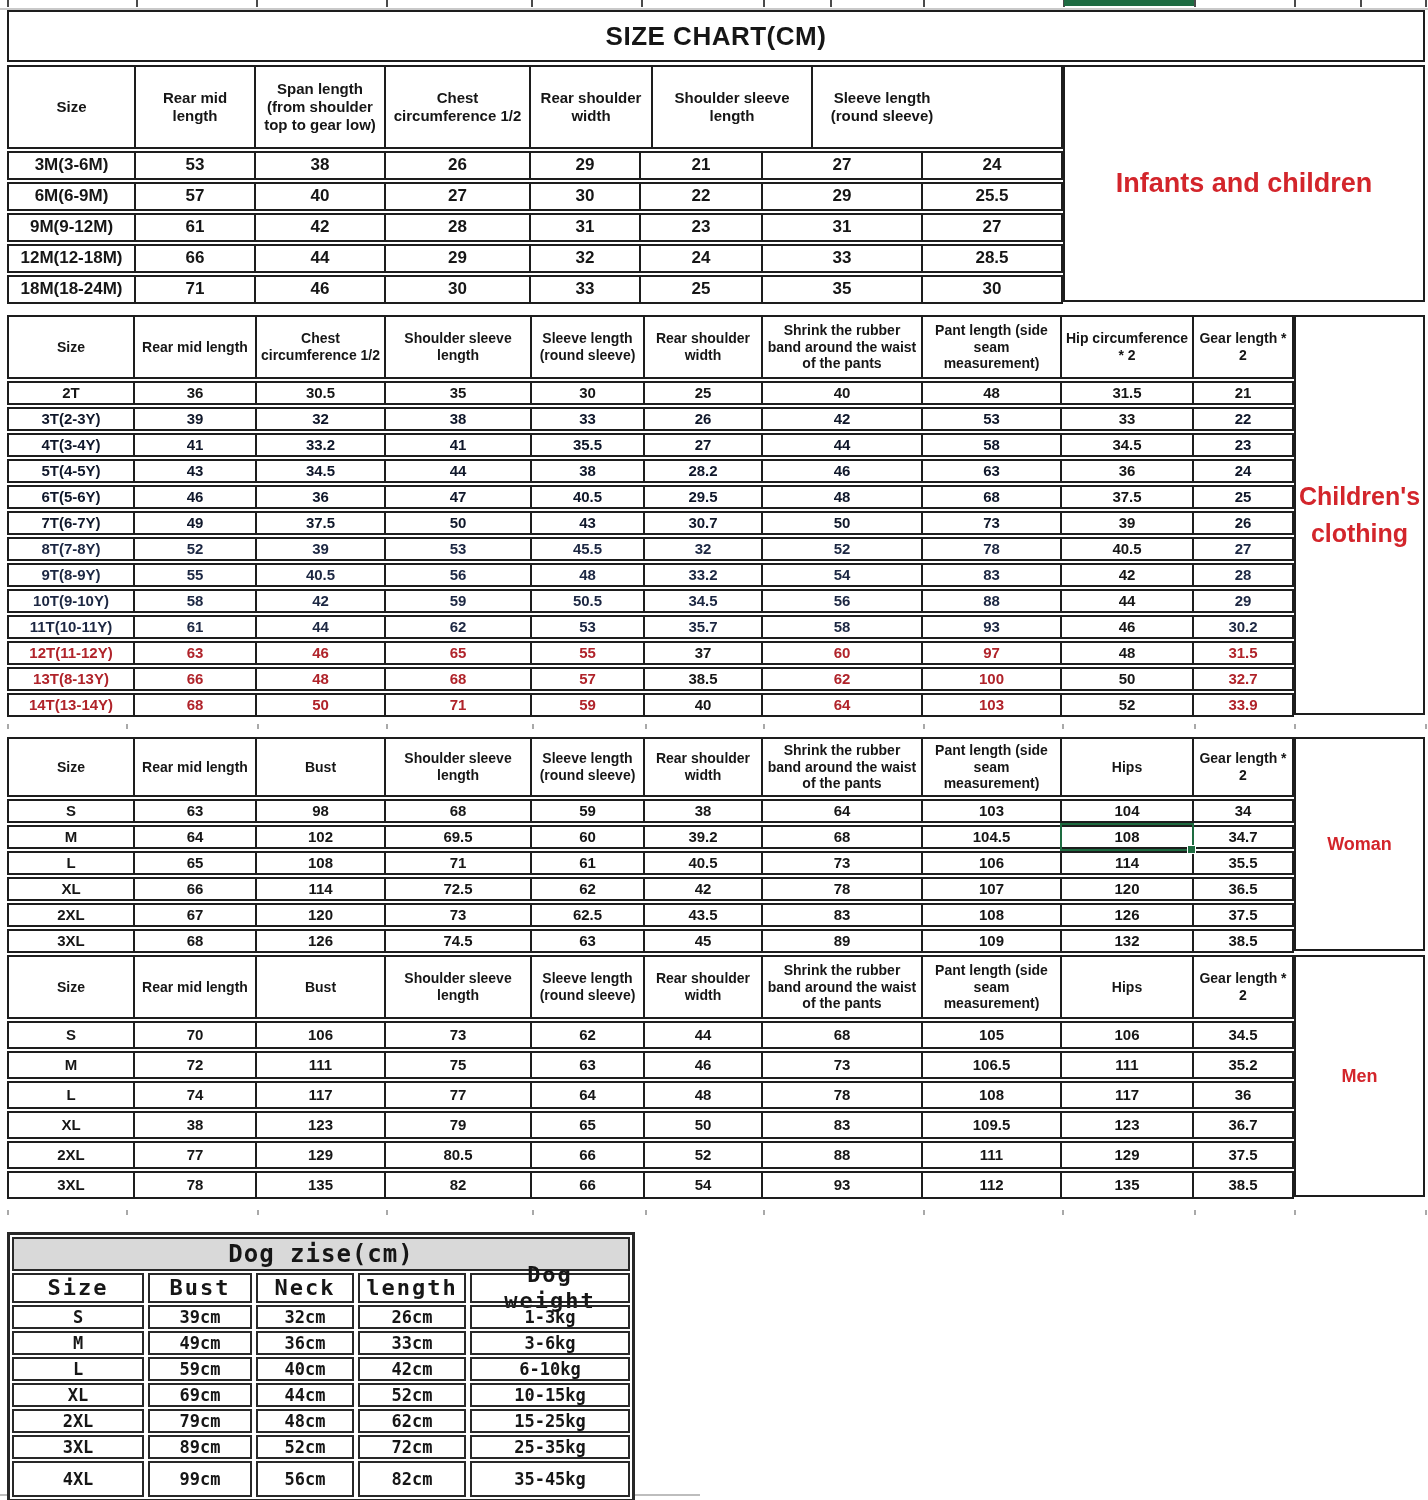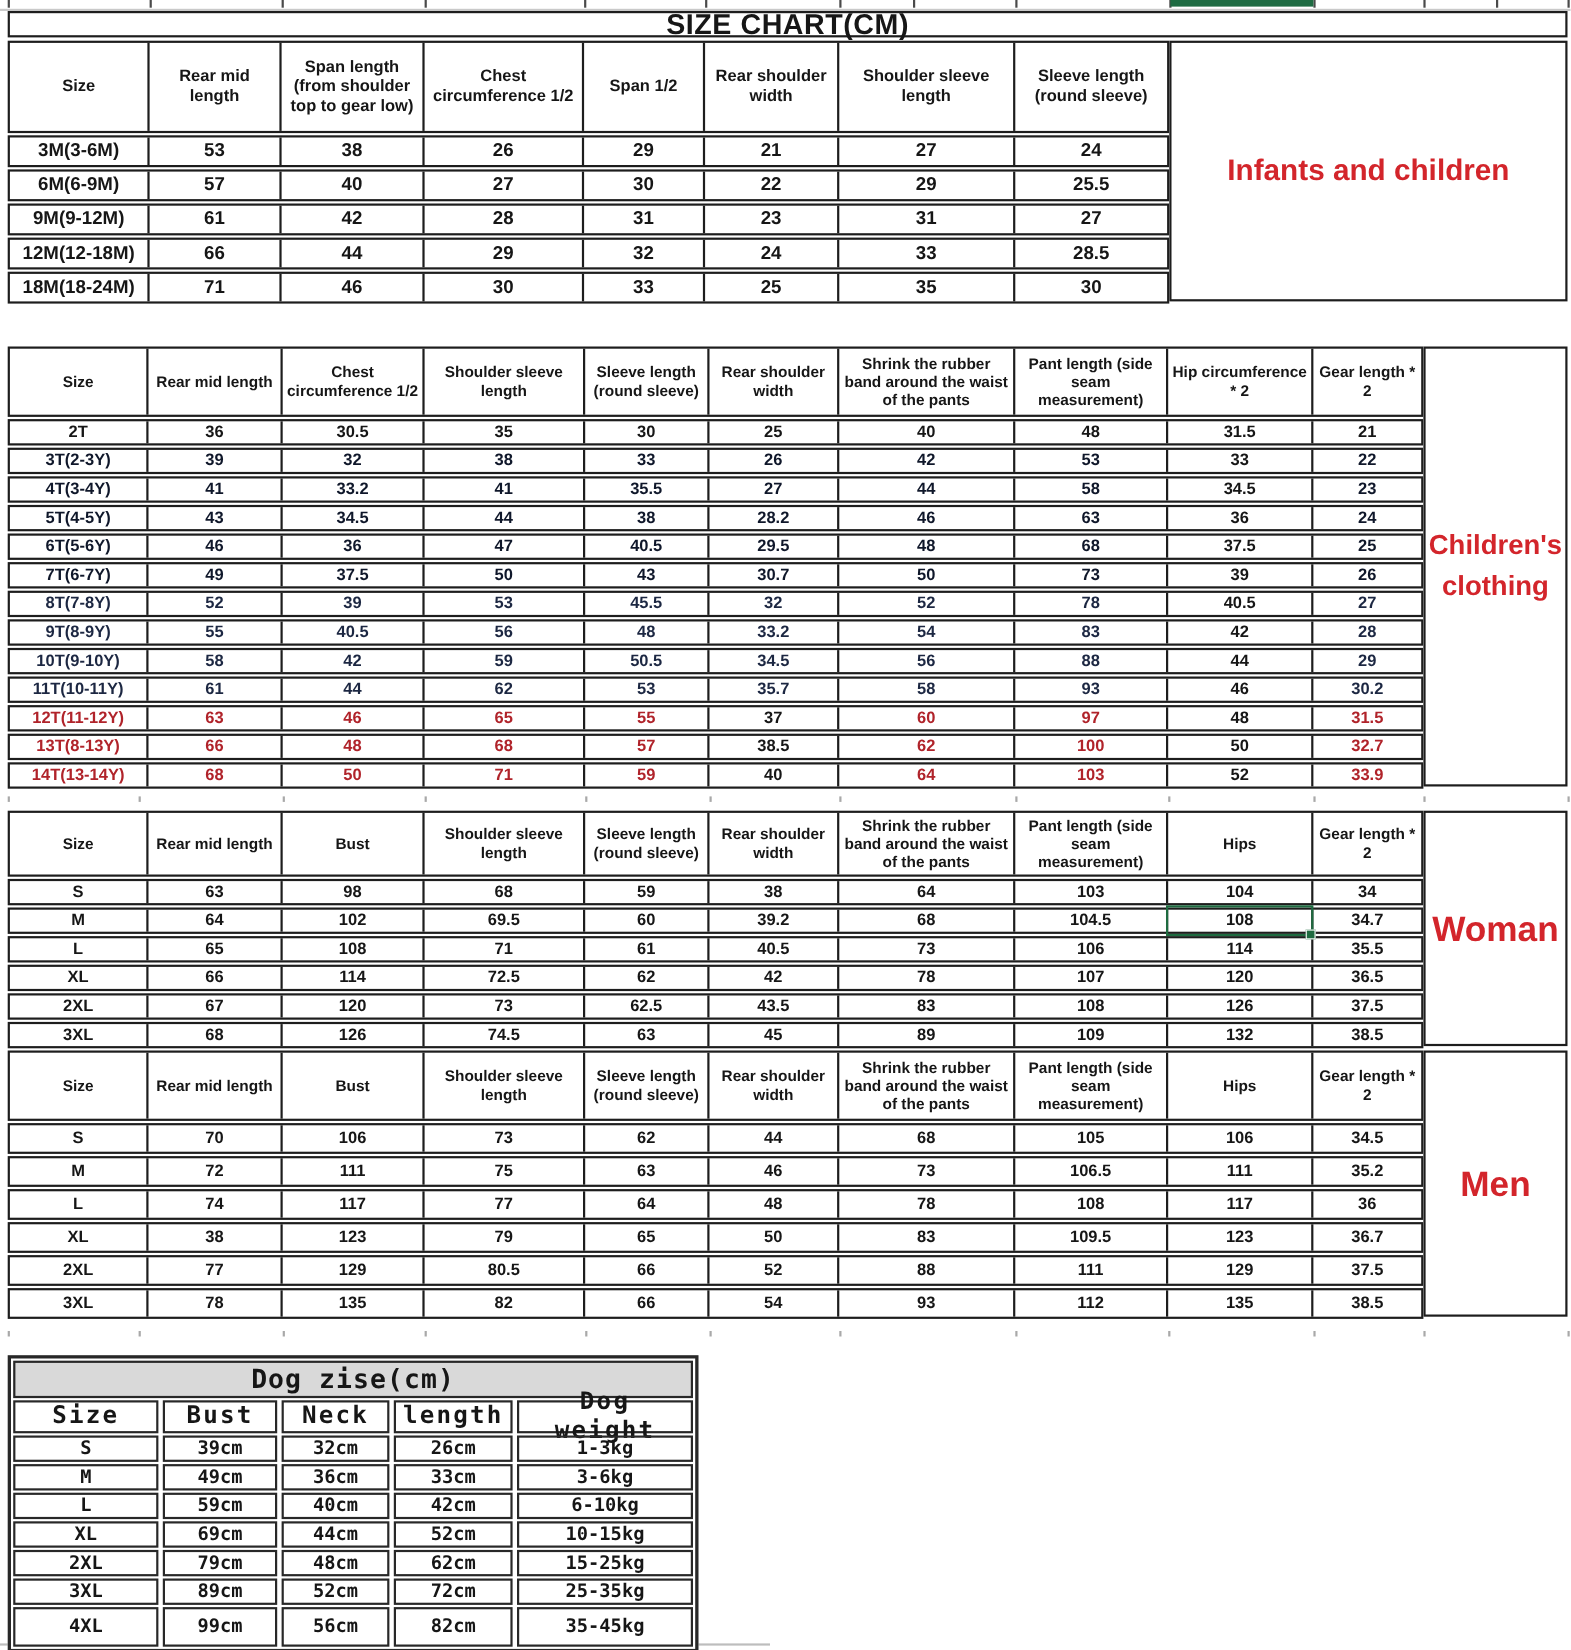--- a/index.html
+++ b/index.html
@@ -14,31 +14,31 @@
   .green-seg{position:absolute;left:1064px;top:0;width:130px;height:6px;background:#1e6b42;}
   #ruler-bottom{top:1494px;width:700px;border-top:2px solid #bdbdbd;height:4px;}
 
   section{position:absolute;left:7px;width:1418px;}
   #sec1{top:10px;}
   #sec2{top:315px;}
   #sec3{top:737px;}
   #sec4{top:955px;}
   #sec5{top:1232px;width:628px;}
 
-  .title-box{height:24px;border:2px solid #1d1d1d;box-sizing:border-box;display:flex;align-items:center;justify-content:center;
+  .title-box{height:52px;border:2px solid #1d1d1d;box-sizing:border-box;display:flex;align-items:center;justify-content:center;
     font-weight:bold;font-size:26px;letter-spacing:.5px;margin-bottom:3px;background:#fff;}
 
   .twrap{display:flex;align-items:stretch;}
   .tbl{flex:0 0 auto;}
   .side-label{flex:1 1 auto;border:2px solid #1d1d1d;box-sizing:border-box;margin-bottom:2px;background:#fff;
     display:flex;align-items:center;justify-content:center;text-align:center;color:#d3252b;font-weight:bold;
     white-space:pre-line;line-height:1.5;}
   #sec1 .side-label{font-size:27px;}
   #sec2 .side-label{font-size:25px;}
-  #sec3 .side-label,#sec4 .side-label{font-size:32px;}
+  #sec3 .side-label,#sec4 .side-label{font-size:18px;}
 
   .t-row{display:flex;border:2px solid #1d1d1d;background:#fff;margin-bottom:2px;box-sizing:border-box;align-items:stretch;}
   .t-row:last-child{margin-bottom:0;}
   .t-cell{display:flex;align-items:center;justify-content:center;text-align:center;
     border-right:2px solid #1d1d1d;box-sizing:border-box;font-weight:bold;line-height:1.18;padding:1px 3px;}
   .t-cell:last-child{border-right:none;}
 
   
   .g8 .c0{flex:0 0 127px}.g8 .c1{flex:0 0 120px}.g8 .c2{flex:0 0 130px}.g8 .c3{flex:0 0 145px}
   .g8 .c4{flex:0 0 110px}.g8 .c5{flex:0 0 122px}.g8 .c6{flex:0 0 160px}.g8 .c7{flex:0 0 138px}
@@ -141,21 +141,20 @@
 
   <section id="sec1">
     <div class="title-box">SIZE CHART(CM)</div>
     <div class="twrap">
       <div class="tbl g8 s1">
           <div class="t-row t-head">
             <div class="t-cell c0 head">Size</div>
             <div class="t-cell c1 head">Rear mid length</div>
             <div class="t-cell c2 head">Span length (from shoulder top to gear low)</div>
             <div class="t-cell c3 head">Chest circumference 1/2</div>
-            <div class="t-cell c4 head">Span 1/2</div>
             <div class="t-cell c5 head">Rear shoulder width</div>
             <div class="t-cell c6 head">Shoulder sleeve length</div>
             <div class="t-cell c7 head">Sleeve length (round sleeve)</div>
           </div>
           <div class="t-row">
             <div class="t-cell c0 ink-black">3M(3-6M)</div>
             <div class="t-cell c1 ink-black">53</div>
             <div class="t-cell c2 ink-black">38</div>
             <div class="t-cell c3 ink-black">26</div>
             <div class="t-cell c4 ink-black">29</div>

